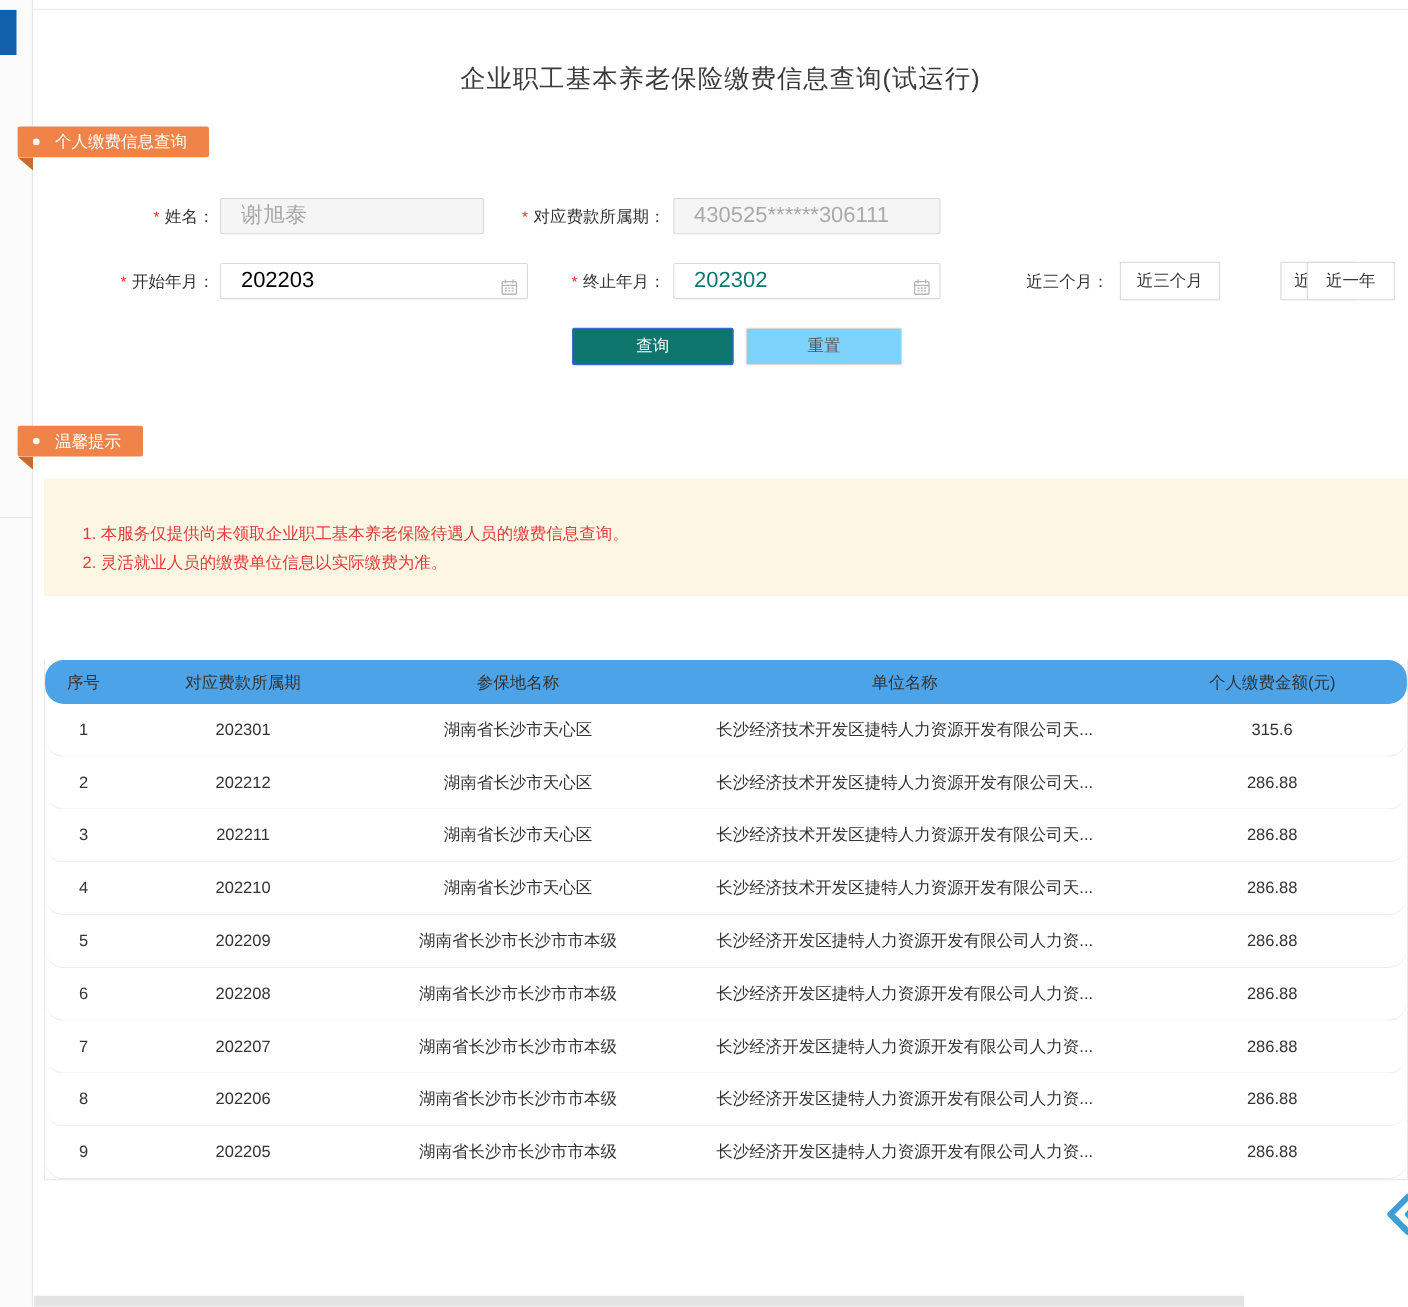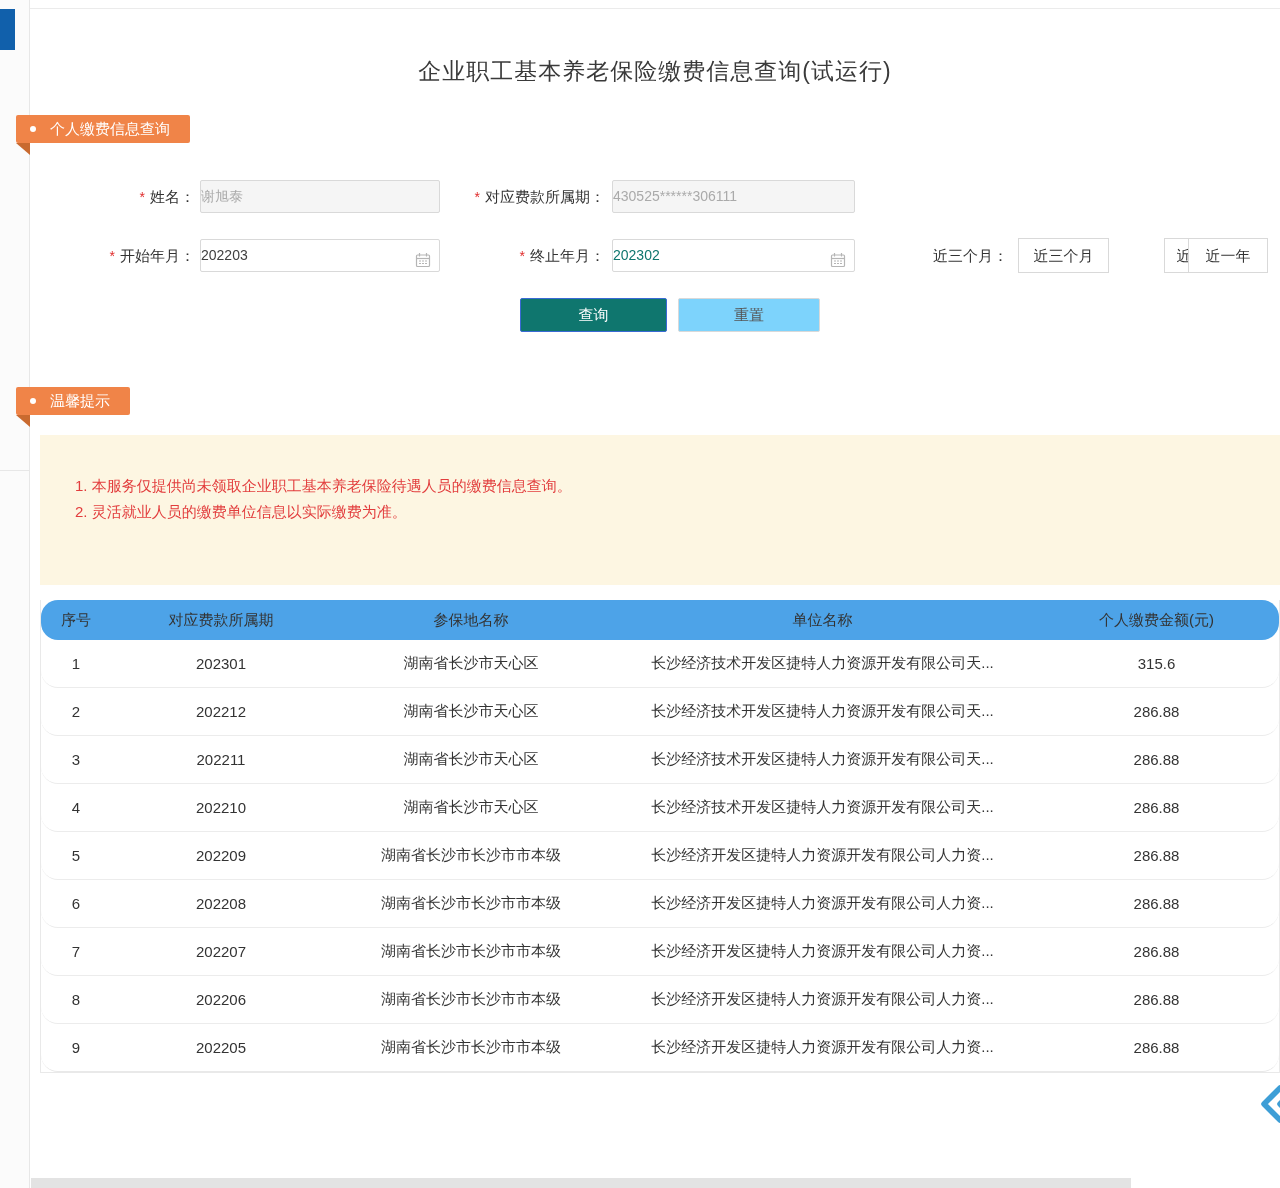--- a/index.html
+++ b/index.html
@@ -26,33 +26,33 @@
   .ribbon .dot { width:6px; height:6px; border-radius:50%; background:#fff; margin-right:14px; }
   .ribbon-fold { position:absolute; left:16px; width:14px; height:12px; background:#c96a2f;
     clip-path:polygon(0 0, 100% 0, 100% 100%); }
   .ribbon.r1 { top:115px; } .fold1 { top:143px; }
   .ribbon.r2 { top:387px; } .fold2 { top:415px; }
 
   
   .flabel { position:absolute; font-size:15px; color:#333; text-align:right; }
   .req { color:#e02c2c; margin-right:5px; font-size:14px; }
   .fbox { position:absolute; height:33px; border:1px solid #d9d9d9; background:#fff;
-    font-size:14px; line-height:31px; padding:0 0; color:#555; border-radius:2px; }
+    font-size:20px; line-height:31px; padding:0 18px; color:#555; border-radius:2px; }
   .fbox.disabled { background:#f5f5f5; color:#aaa; }
   .cal-icon { position:absolute; right:8px; top:8px; }
   .quick-label { position:absolute; font-size:15px; color:#333; }
   .quick-btn { position:absolute; height:35px; border:1px solid #d9d9d9; background:#fff;
     font-size:15px; color:#333; text-align:center; line-height:33px; cursor:pointer; }
   .btn { position:absolute; height:34px; font-size:15px; text-align:center; line-height:32px;
     border-radius:2px; cursor:pointer; }
   .btn-primary { background:#0f766e; color:#fff; border:1px solid #3a6ad4; }
   .btn-plain { background:#7dd3fc; color:#555; border:1px solid #d9d9d9; }
 
   
-  .notice { position:absolute; left:40px; top:435px; width:1240px; height:150px;
+  .notice { position:absolute; left:40px; top:435px; width:1240px; height:107px;
     background:#fdf6e2; padding:38px 20px 0 35px; }
   .notice div { font-size:15px; color:#e23d3d; line-height:26px; }
 
   
   .table { position:absolute; left:40px; top:600px; width:1240px;
     border:1px solid #e9e9e9; border-top:none; }
   .trow { display:grid; grid-template-columns:70px 220px 280px 423px 245px; align-items:center;border-radius:17px; }
   .thead { height:40px; background:#4da3e8; color:#fff; border:none; }
   .thead .cell { font-size:15px; }
   .tbody-row { height:48px; background:#fff; border-bottom:1px solid #ececec; }
@@ -87,21 +87,21 @@
 <div class="fbox disabled" style="left:200px; top:180px; width:240px;">谢旭泰</div>
 
 <div class="flabel" style="left:455px; top:188px; width:150px;">
   <span class="req">*</span><span>对应费款所属期：</span>
 </div>
 <div class="fbox disabled" style="left:612px; top:180px; width:243px;">430525******306111</div>
 
 <div class="flabel" style="left:60px; top:247px; width:135px;">
   <span class="req">*</span><span>开始年月：</span>
 </div>
-<div class="fbox" style="left:200px; top:239px; width:240px; color:#404040;">
+<div class="fbox" style="left:200px; top:239px; width:280px; color:#000000;">
   <span>202203</span>
   <span class="cal-icon">
     <svg width="16" height="16" viewBox="0 0 16 16" fill="none" stroke="#b5b5b5" stroke-width="1.2">
       <rect x="1.5" y="3" width="13" height="11.5" rx="1"></rect>
       <line x1="4.5" y1="1" x2="4.5" y2="4.5"></line>
       <line x1="11.5" y1="1" x2="11.5" y2="4.5"></line>
       <line x1="1.5" y1="6.5" x2="14.5" y2="6.5"></line>
       <line x1="4" y1="9" x2="6" y2="9"></line>
         <line x1="7" y1="9" x2="9" y2="9"></line>
         <line x1="10" y1="9" x2="12" y2="9"></line>

